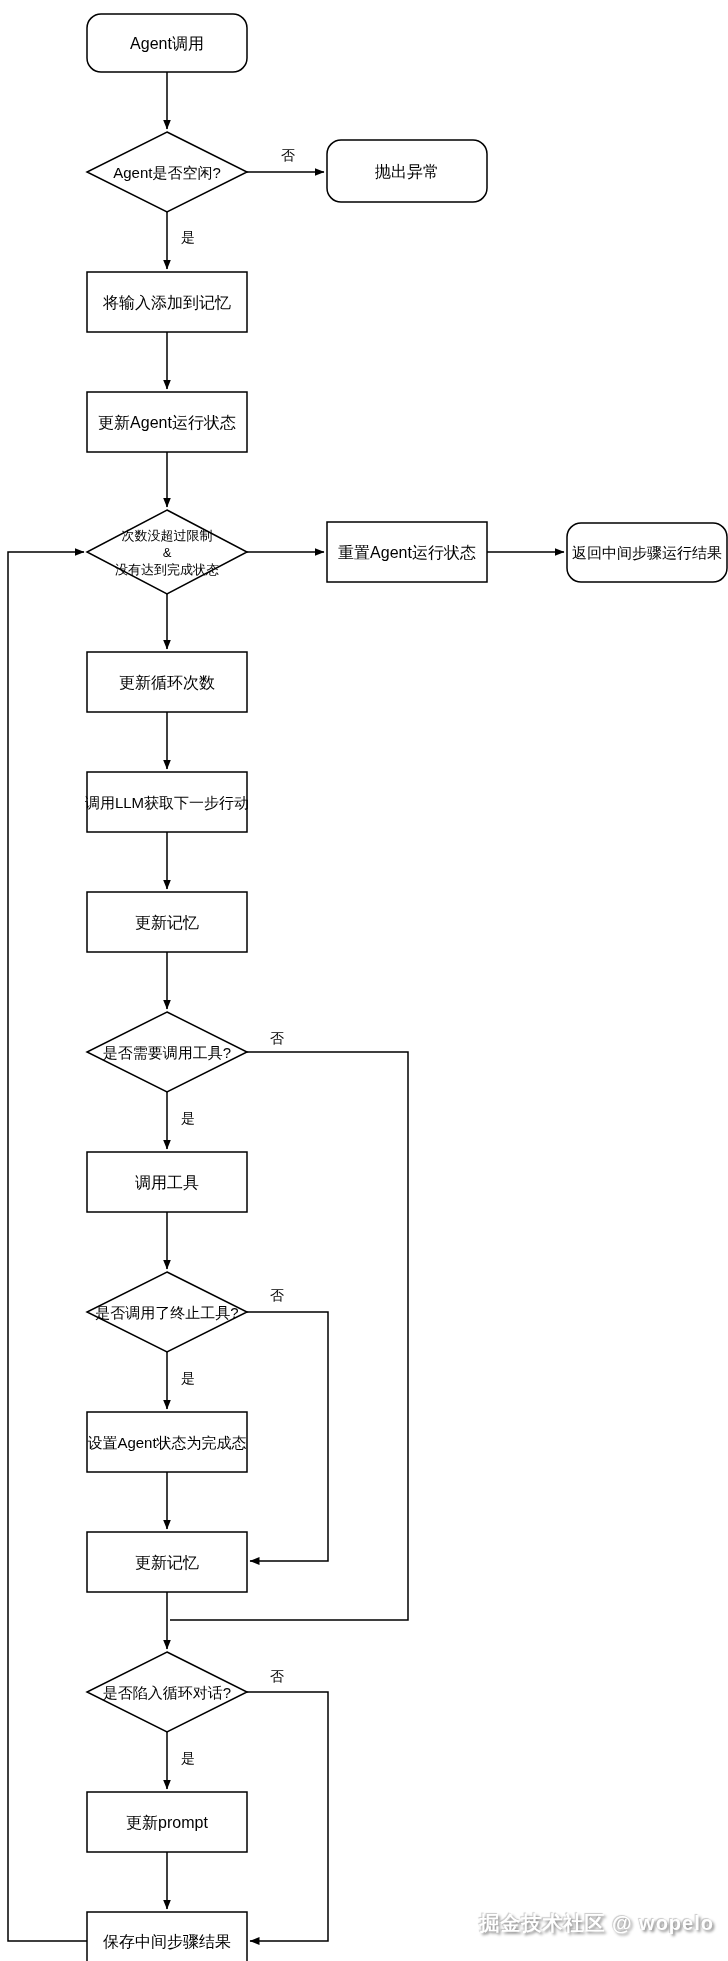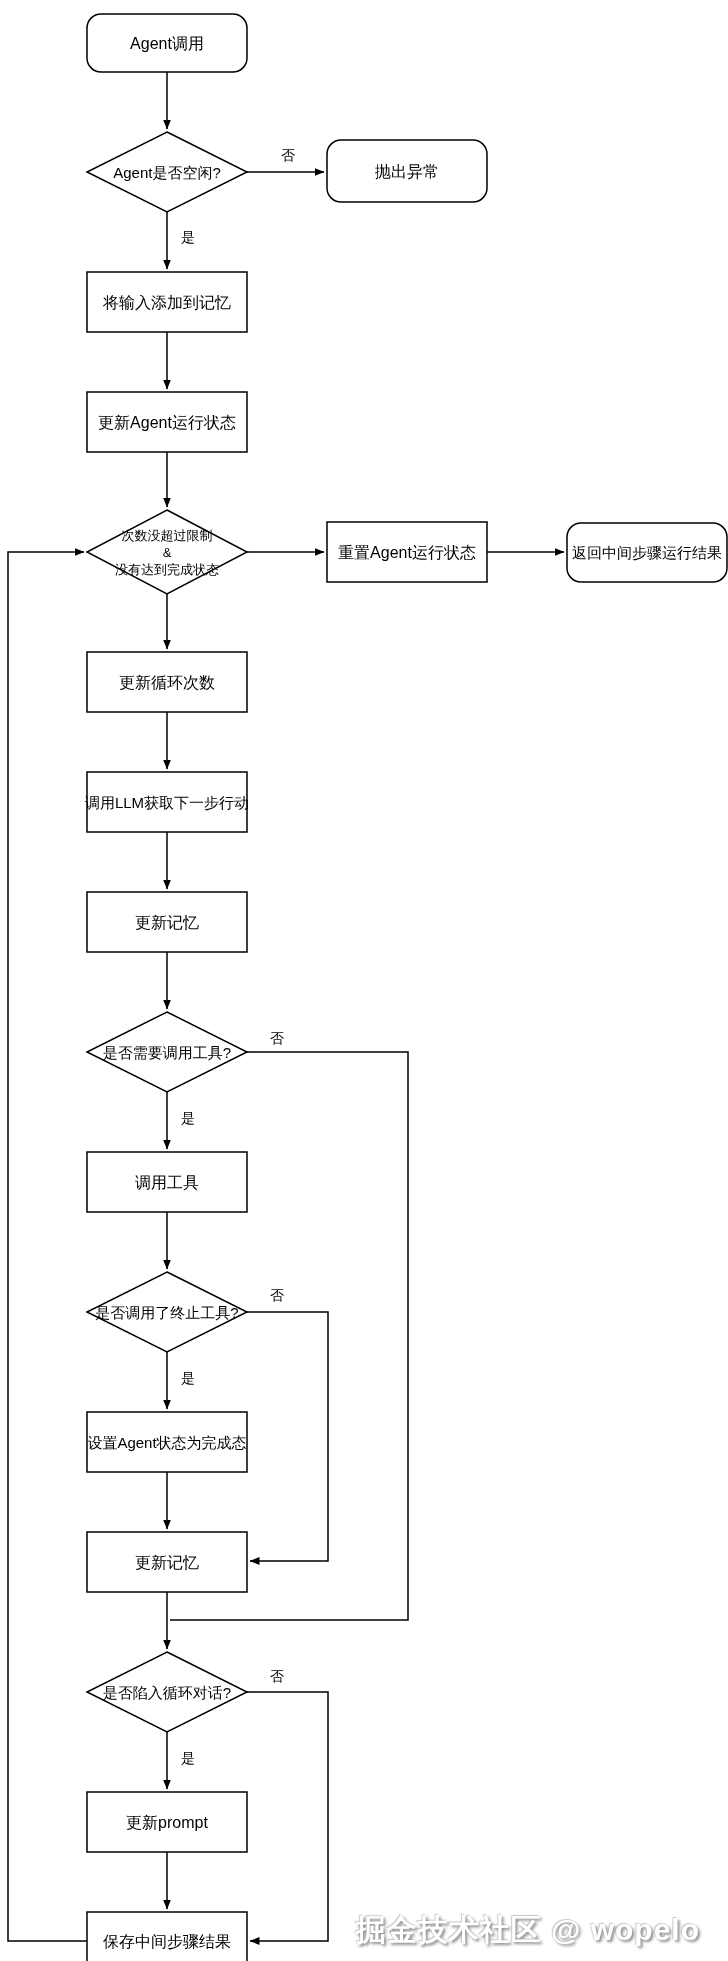--- a/index.html
+++ b/index.html
@@ -6,21 +6,21 @@
   .canvas{position:relative;width:728px;height:1961px;background:#ffffff;overflow:hidden;
           font-family:"Liberation Sans","DejaVu Sans",sans-serif;margin-top:12px;}
   svg{position:absolute;left:0;top:0;}
   svg text{font-family:"Liberation Sans","DejaVu Sans",sans-serif;fill:#000000;}
   .node-label{font-size:16px;}
   .diamond-label{font-size:15px;}
   .diamond-label-sm{font-size:13px;}
   .edge-label{font-size:14px;}
   .shape{fill:#ffffff;stroke:#000000;stroke-width:1.5;}
   .edge{fill:none;stroke:#000000;stroke-width:1.5;}
-  .watermark{position:absolute;top:1898px;right:28px;font-size:30px;font-weight:bold;
+  .watermark{position:absolute;top:1898px;right:14px;font-size:20px;font-weight:bold;
              color:#ffffff;text-shadow:2px 2px 3px #8a8a8a, -1px -1px 1px #c9c9c9;
              letter-spacing:1px;white-space:nowrap;}
 </style>
 </head>
 <body>
 
 <div class="canvas">
 <svg width="728" height="1961" viewBox="0 0 728 1961">
   <defs>
     <marker id="arw" markerUnits="userSpaceOnUse" markerWidth="11" markerHeight="9" refX="9.5" refY="4" orient="auto">

